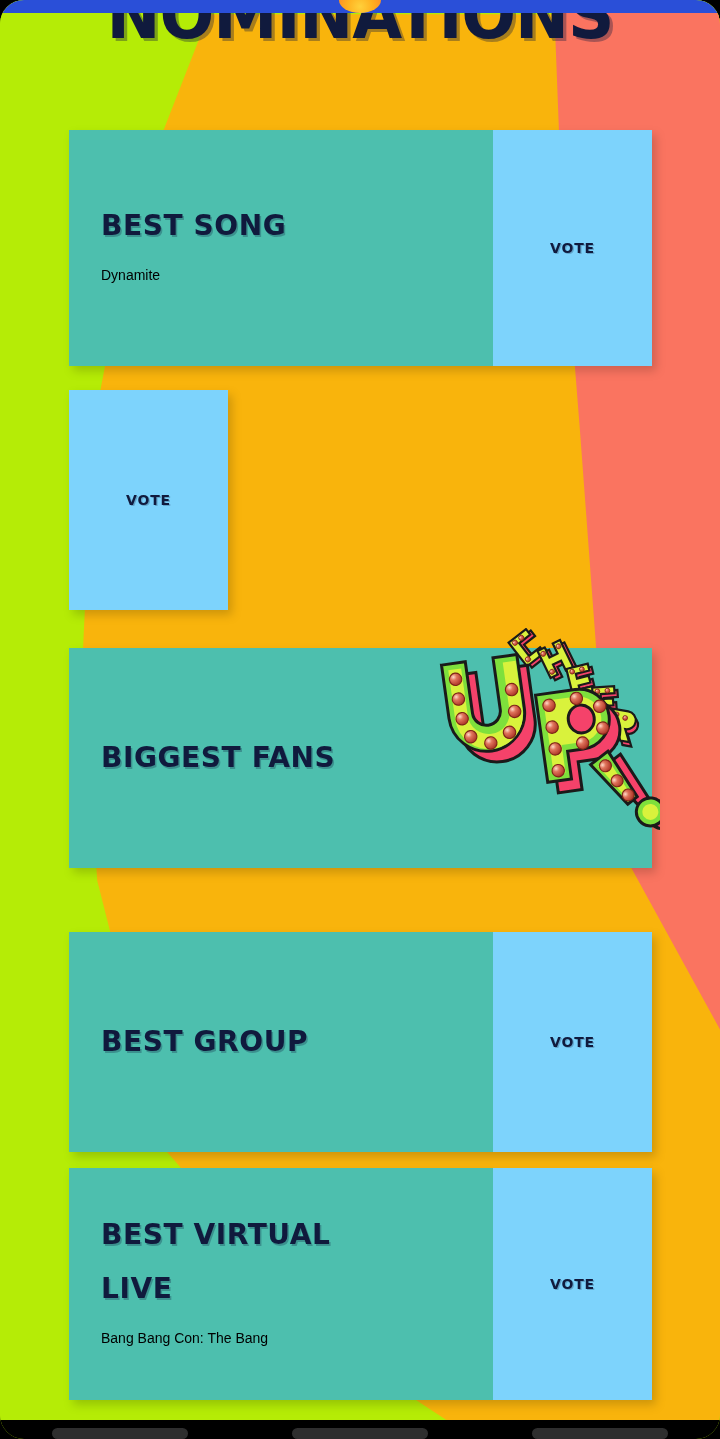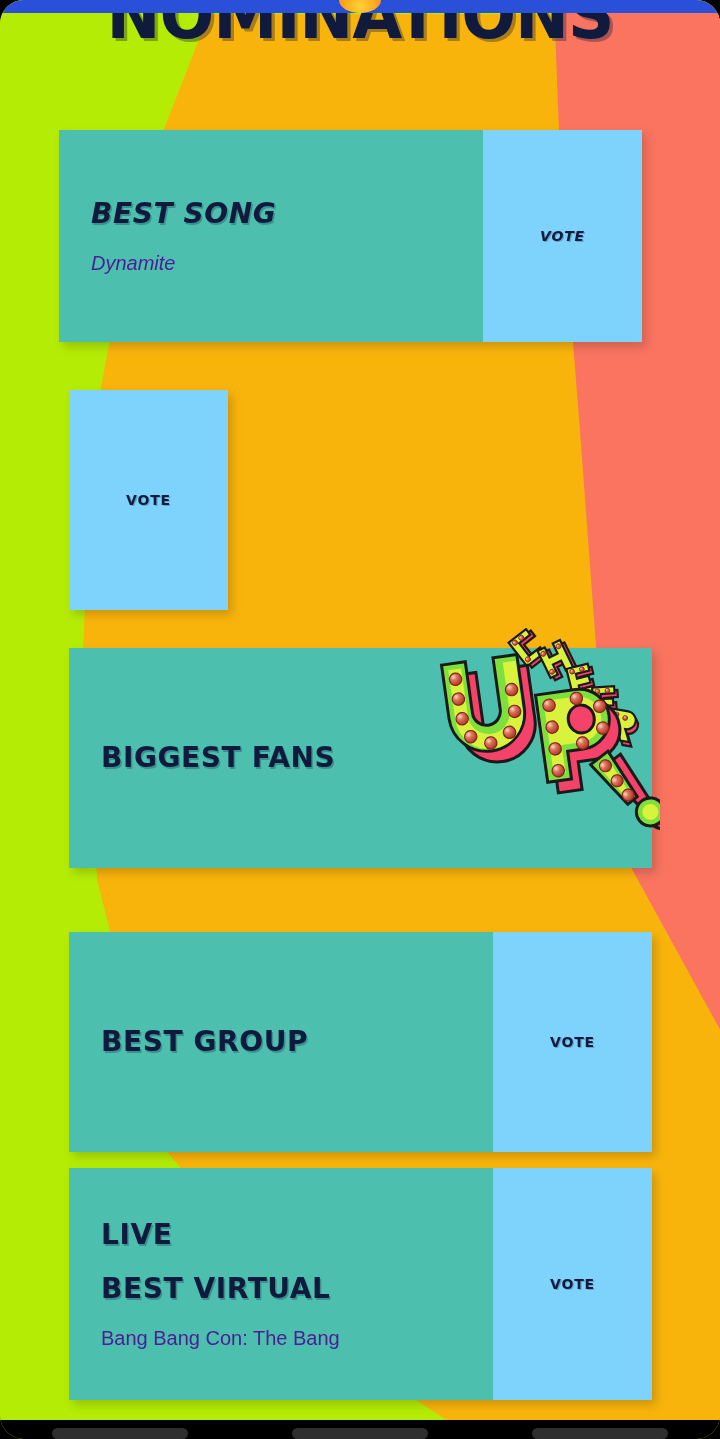--- a/index.html
+++ b/index.html
@@ -101,40 +101,40 @@
     font-family:"DejaVu Sans", sans-serif;
     font-weight:900;
     font-size:28px;
     letter-spacing:0.6px;
     color:#101a3d;
     line-height:54px;
     text-shadow:1.5px 1.5px 0 rgba(16,26,61,0.28);
   }
   .card-sub {
     font-family:"Liberation Sans", sans-serif;
-    font-size:20px;
+    font-size:14px;
     font-weight:400;
-    color:#4c1d95;
+    color:#000000;
     line-height:44px;
   }
   .vote-btn {
     background:#7dd3fc;
     display:flex;
     align-items:center;
     justify-content:center;
     font-family:"DejaVu Sans", sans-serif;
     font-weight:900;
     font-size:14px;
     letter-spacing:0.8px;
     color:#101a3d;
     text-shadow:1.2px 1.2px 0 rgba(16,26,61,0.25);
   }
 
   
-  #card-0 { left:59px; top:130px;  width:583px; height:212px;font-style:italic; }
+  #card-0 { left:69px; top:130px;  width:583px; height:236px; }
   #card-0 .card-body { width:424px; }
   #card-0 .vote-btn  { width:159px; }
 
   #card-1 { left:69px; top:390px;  width:583px; height:220px; }
   #card-1 .card-body { width:424px; }
   #card-1 .vote-btn  { width:159px; }
 
   #card-2 { left:69px; top:648px;  width:645px; height:220px; }
   #card-2 .card-body { width:583px; }
 
@@ -206,22 +206,22 @@
 
     <div class="card" id="card-3">
       <div class="card-body">
         <div class="card-title">BEST GROUP</div>
       </div>
       <div class="vote-btn">VOTE</div>
     </div>
 
     <div class="card" id="card-4">
       <div class="card-body">
+        <div class="card-title">BEST VIRTUAL</div>
         <div class="card-title">LIVE</div>
-        <div class="card-title">BEST VIRTUAL</div>
         <div class="card-sub">Bang Bang Con: The Bang</div>
       </div>
       <div class="vote-btn">VOTE</div>
     </div>
 
   </div>
 
   <div class="sticker">
     <svg viewBox="0 0 235 235" xmlns="http://www.w3.org/2000/svg">
       <defs>

